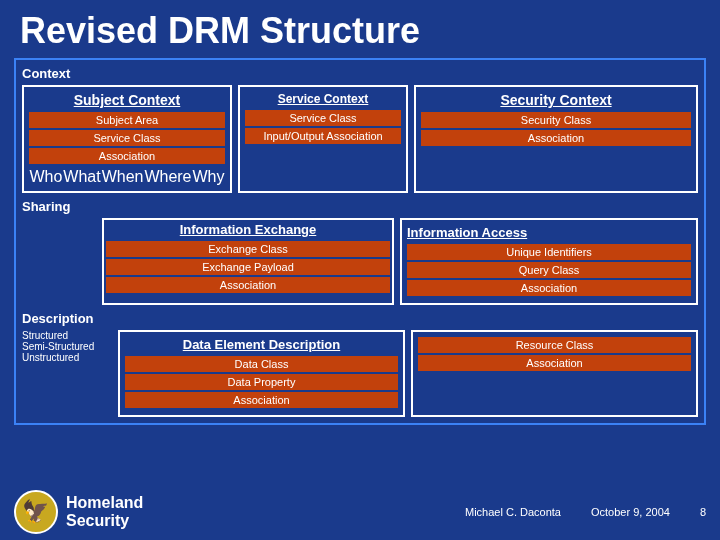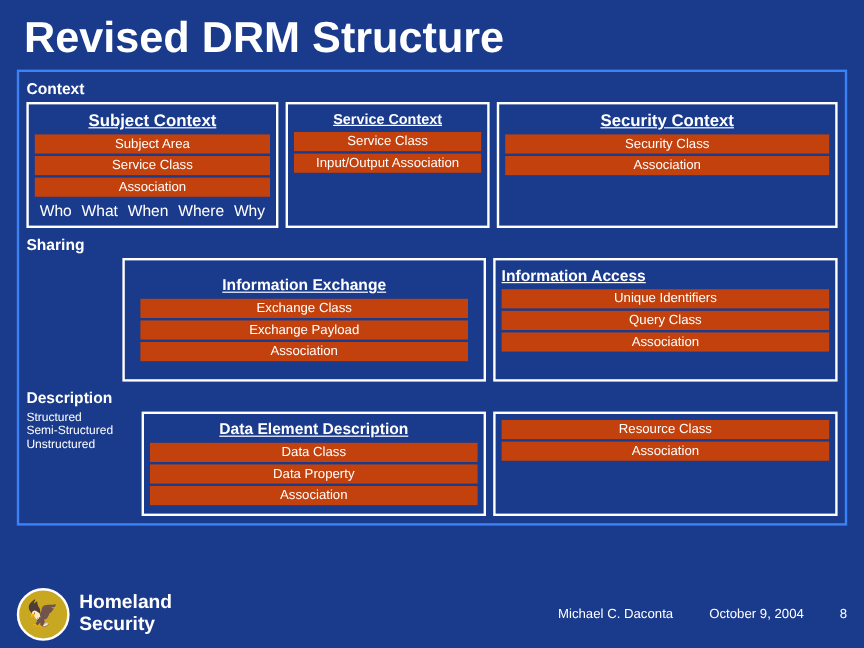--- a/index.html
+++ b/index.html
@@ -57,21 +57,21 @@
       font-size: 11px;
       padding: 2px 6px;
       margin-bottom: 2px;
       text-align: center;
     }
 
     .who-row {
       display: flex;
       justify-content: space-around;
       color: white;
-      font-size: 13px;
+      font-size: 16px;
       margin-top: 4px;
     }
 
     
     .service-context-box {
       border: 2px solid white;
       padding: 5px;
       flex: 0 0 170px;
     }
 
@@ -104,21 +104,21 @@
     .sharing-section {
       display: flex;
       gap: 6px;
       margin-bottom: 6px;
       padding-left: 80px;
     }
 
     
     .info-exchange-box {
       border: 2px solid white;
-      padding: 13px;
+      padding: 2px;
       flex: 1;
     }
 
     .info-exchange-title {
       color: white;
       font-size: 13px;
       font-weight: bold;
       text-align: center;
       margin-bottom: 4px;
       text-decoration: underline;

